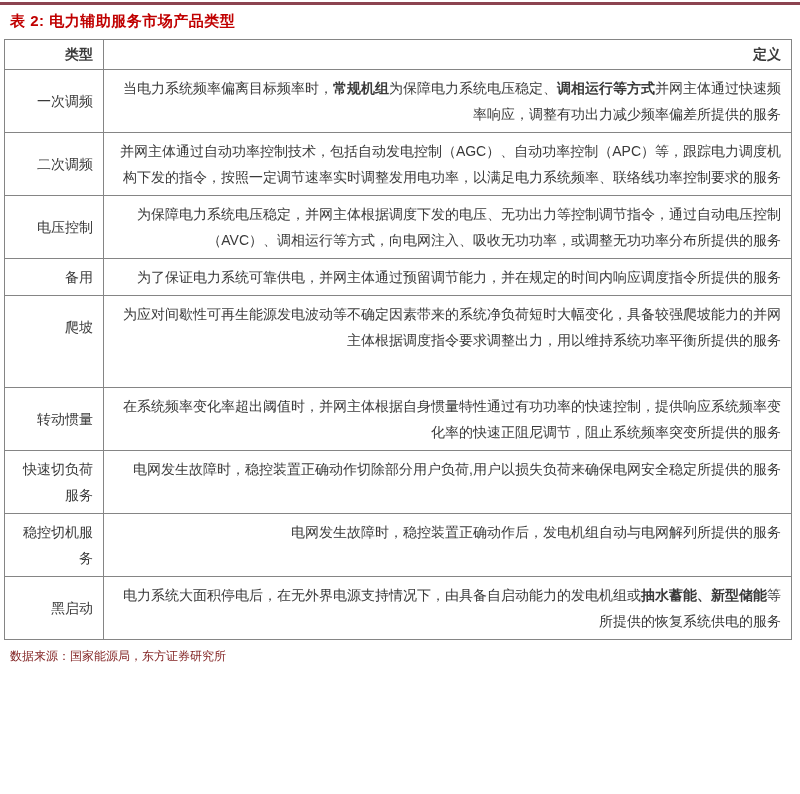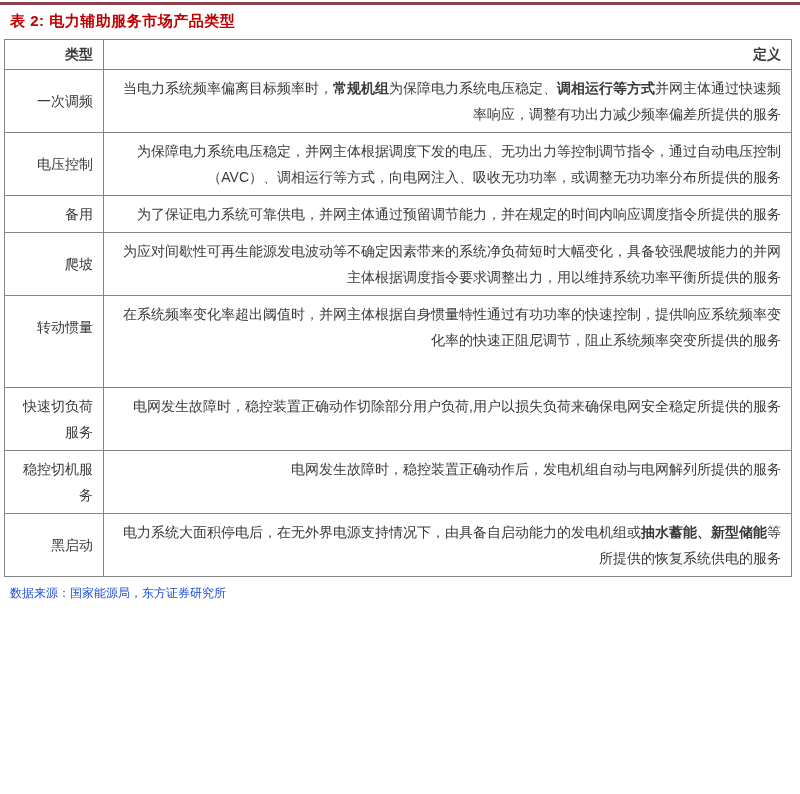--- a/index.html
+++ b/index.html
@@ -80,20 +80,24 @@
         <th>类型</th>
         <th>定义</th>
       </tr>
     </thead>
     <tbody id="table-body">
         <tr>
           <td class="type-cell">一次调频</td>
           <td class="def-cell"><span>当电力系统频率偏离目标频率时，</span><b>常规机组</b><span>为保障电力系统电压稳定、</span><b>调相运行等方式</b><span>并网主体通过快速频率响应，调整有功出力减少频率偏差所提供的服务</span></td>
         </tr>
         <tr>
+          <td class="type-cell">二次调频</td>
+          <td class="def-cell"><span>并网主体通过自动功率控制技术，包括自动发电控制（AGC）、自动功率控制（APC）等，跟踪电力调度机构下发的指令，按照一定调节速率实时调整发用电功率，以满足电力系统频率、联络线功率控制要求的服务</span></td>
+        </tr>
+        <tr>
           <td class="type-cell">电压控制</td>
           <td class="def-cell"><span>为保障电力系统电压稳定，并网主体根据调度下发的电压、无功出力等控制调节指令，通过自动电压控制（AVC）、调相运行等方式，向电网注入、吸收无功功率，或调整无功功率分布所提供的服务</span></td>
         </tr>
         <tr>
           <td class="type-cell">备用</td>
           <td class="def-cell"><span>为了保证电力系统可靠供电，并网主体通过预留调节能力，并在规定的时间内响应调度指令所提供的服务</span></td>
         </tr>
         <tr>
           <td class="type-cell">爬坡</td>
           <td class="def-cell"><span>为应对间歇性可再生能源发电波动等不确定因素带来的系统净负荷短时大幅变化，具备较强爬坡能力的并网主体根据调度指令要求调整出力，用以维持系统功率平衡所提供的服务</span></td>
@@ -110,15 +114,15 @@
           <td class="type-cell">稳控切机服务</td>
           <td class="def-cell"><span>电网发生故障时，稳控装置正确动作后，发电机组自动与电网解列所提供的服务</span></td>
         </tr>
         <tr>
           <td class="type-cell">黑启动</td>
           <td class="def-cell"><span>电力系统大面积停电后，在无外界电源支持情况下，由具备自启动能力的发电机组或</span><b>抽水蓄能、新型储能</b><span>等所提供的恢复系统供电的服务</span></td>
         </tr>
       </tbody>
   </table>
 
-  <div class="source" style="color: #1d4ed8;">数据来源：国家能源局，东方证券研究所</div>
+  <div class="source" style="color: #7f1d1d;">数据来源：国家能源局，东方证券研究所</div>
 
 </div>
 
 </body></html>

